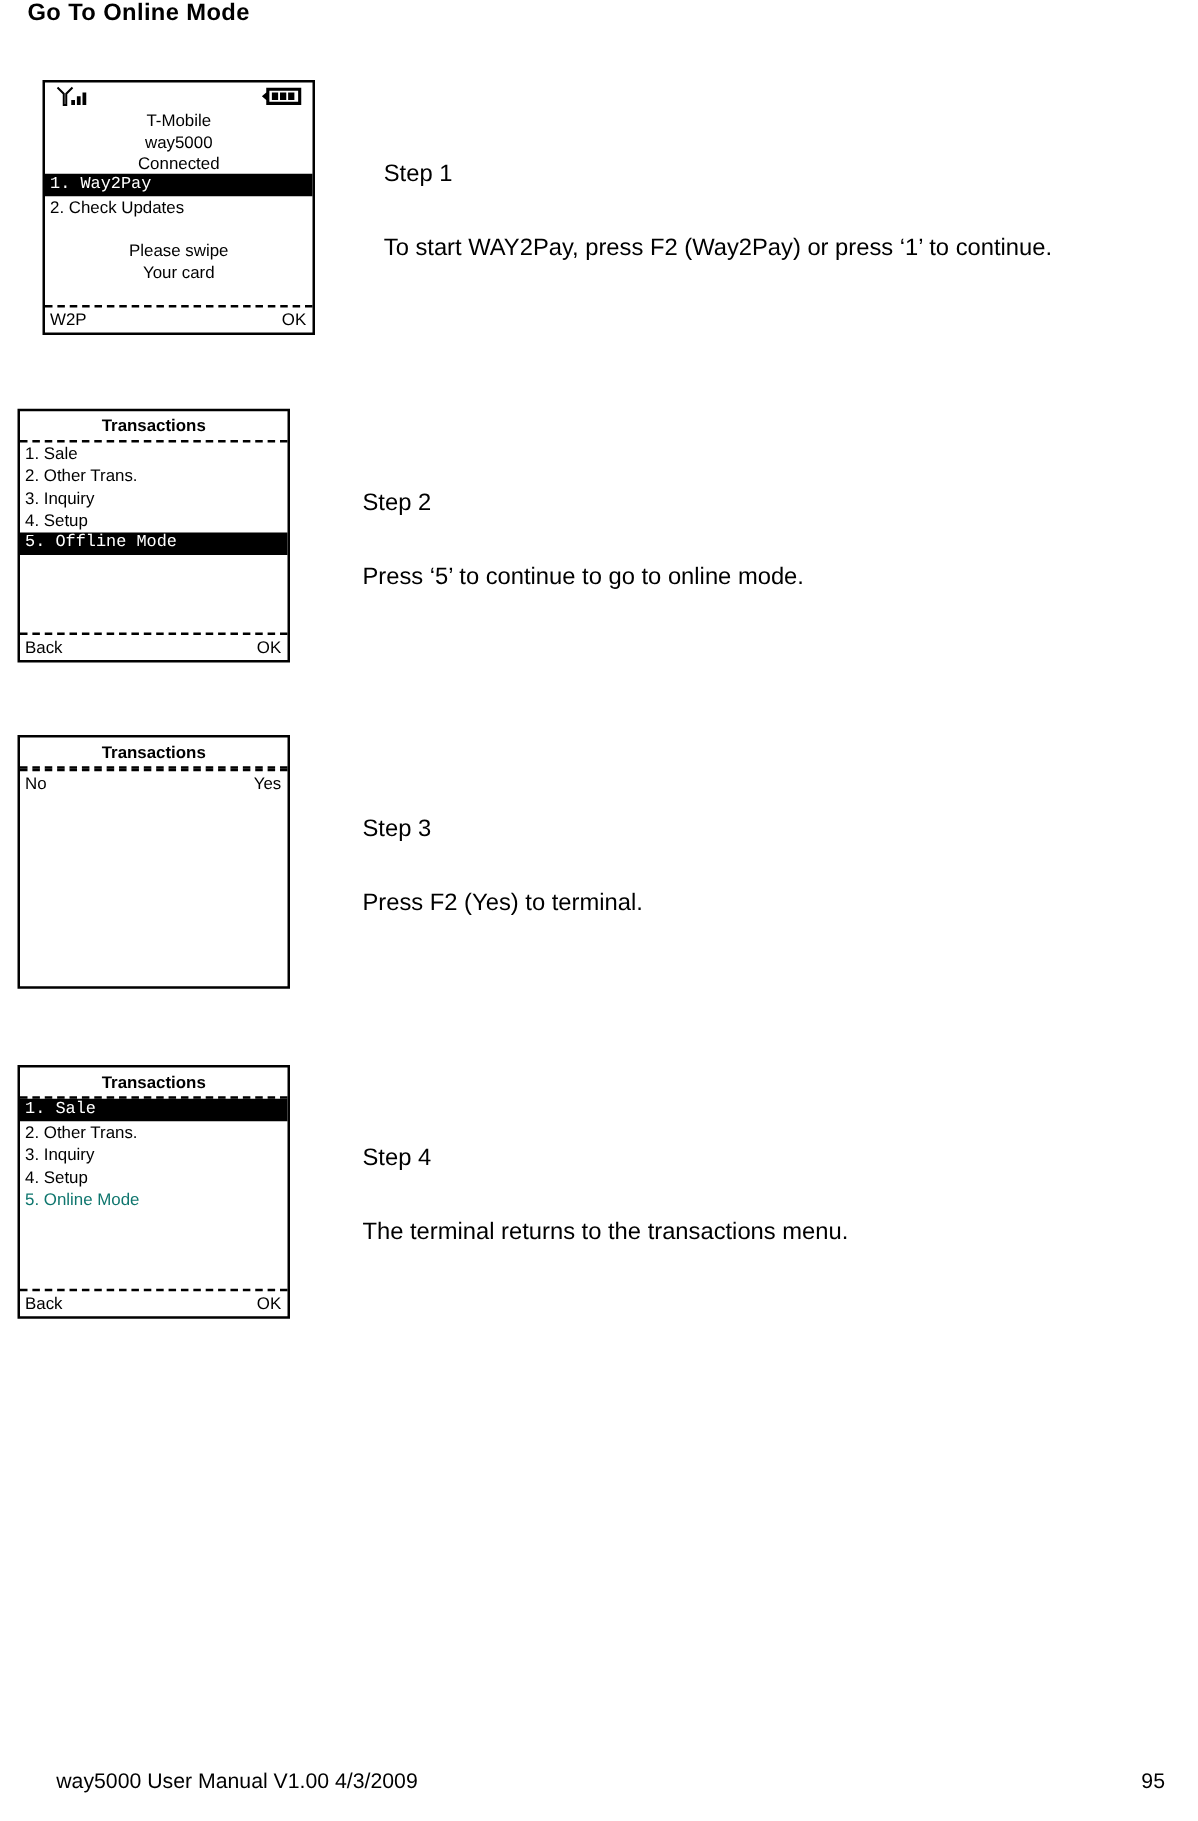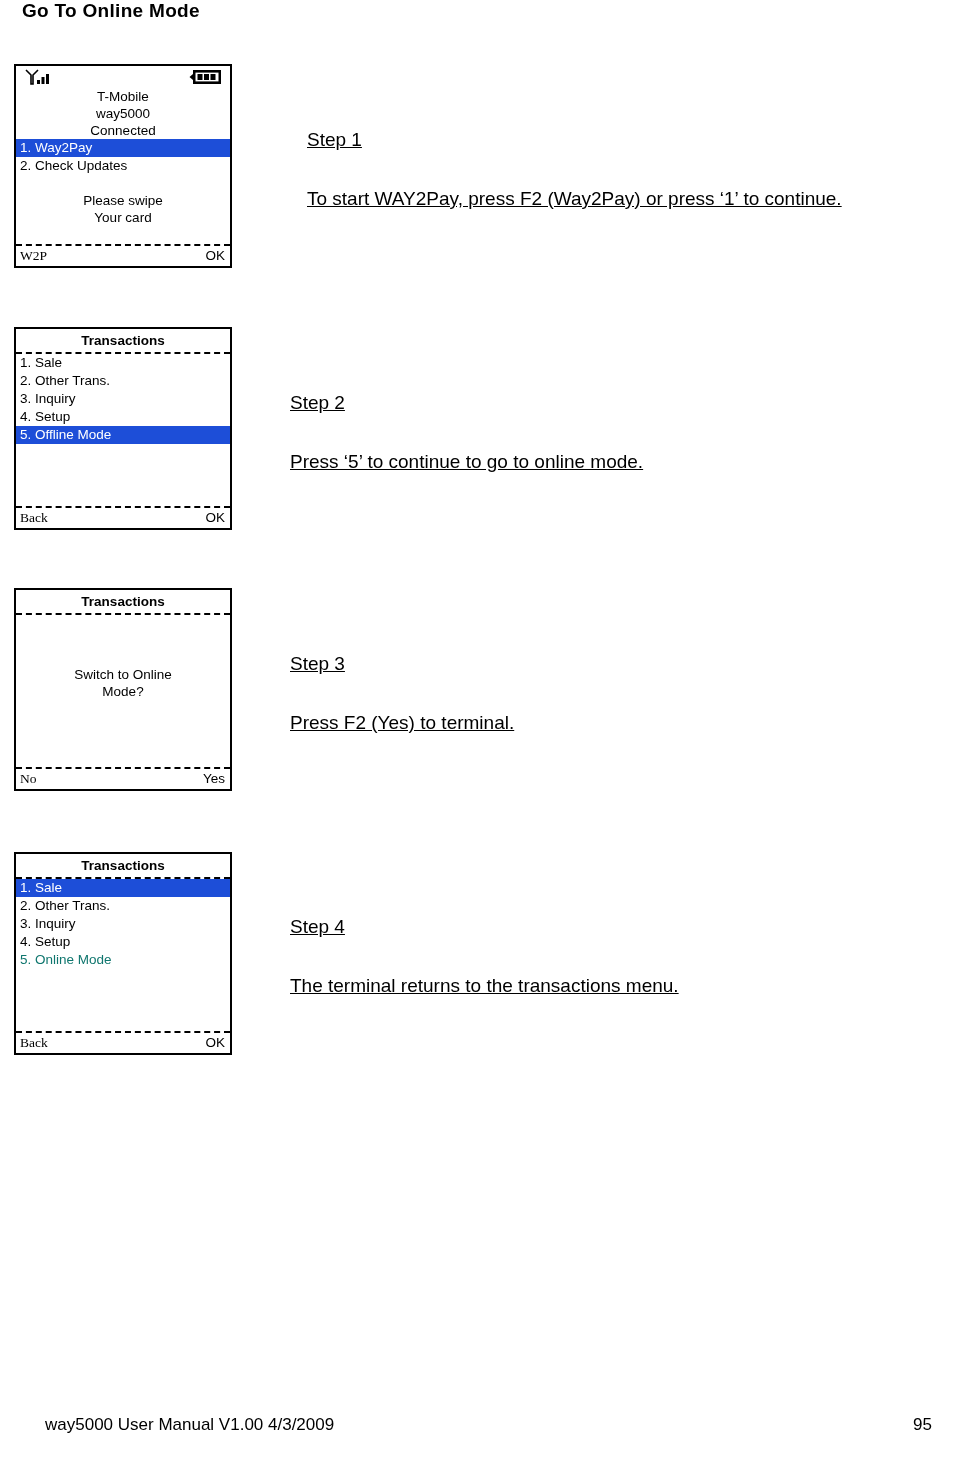--- a/index.html
+++ b/index.html
@@ -95,54 +95,53 @@
   .spacer-line { height: 17px; }
 
   
   .menu-row {
     padding-left: 4px;
     line-height: 18px;
     height: 18px;
     white-space: nowrap;
   }
   .menu-row.selected {
-    background: #1d4ed8;
+    background: #000000;
     color: #ffffff;
+    font-family: Liberation Mono, monospace;
   }
   .menu-row.disabled {
     color: #0f766e;
   }
 
   
   .softkeys {
     position: relative;
     height: 20px;
     flex: none;
     line-height: 20px;
   }
   .sk-left {
     position: absolute;
     left: 4px;
     top: 0;
     white-space: nowrap;
-    font-family: Liberation Serif, serif;
   }
   .sk-right {
     position: absolute;
     right: 5px;
     top: 0;
     white-space: nowrap;
   }
 
   
   .step-block {
     position: absolute;
     font-size: 19px;
     line-height: 24px;
-    text-decoration: underline;
   }
   .step-label { white-space: nowrap; }
   .step-text {
     margin-top: 35px;
     white-space: nowrap;
   }
 
   
   .footer-left {
     position: absolute;
@@ -157,21 +156,21 @@
     right: 26px;
     bottom: 22px;
     font-size: 17px;
   }
 </style>
 </head>
 <body>
 
 <div class="page-title">Go To Online Mode</div>
 
-<div class="screen" style="top:64px; height:204px;">
+<div class="screen" style="top:64px; height:204px;margin-left:20px;">
   <div class="screen-inner">
     <div class="statusbar">
       <svg class="signal-icon" viewBox="0 0 34 17">
         <path d="M2 1 L7 6 L7 15 L9 15 L9 6 L14 1" stroke="#000" stroke-width="1.6" fill="none"></path>
         <rect x="13" y="11" width="3" height="4" fill="#000"></rect>
         <rect x="17.5" y="8" width="3" height="7" fill="#000"></rect>
         <rect x="22" y="5" width="3" height="10" fill="#000"></rect>
       </svg>
       <svg class="battery-icon" viewBox="0 0 34 14">
         <path d="M5 0 L33 0 L33 14 L5 14 L5 10 L1.5 7 L5 4 Z" fill="#000"></path>
@@ -220,27 +219,20 @@
       <span class="sk-right">OK</span>
     </div>
   </div>
 </div>
 
 <div class="screen" style="top:588px; height:203px;">
   <div class="screen-inner">
     <div class="scr-title">Transactions</div>
     <div class="dashed"></div>
 
-    <div class="body-area">
-      <div class="spacer-line"></div>
-      <div class="spacer-line"></div>
-      <div class="spacer-line"></div>
-      <div class="ctr-line">Switch to Online</div>
-      <div class="ctr-line">Mode?</div>
-    </div>
 
     <div class="dashed"></div>
     <div class="softkeys">
       <span class="sk-left">No</span>
       <span class="sk-right">Yes</span>
     </div>
   </div>
 </div>
 
 <div class="screen" style="top:852px; height:203px;">

